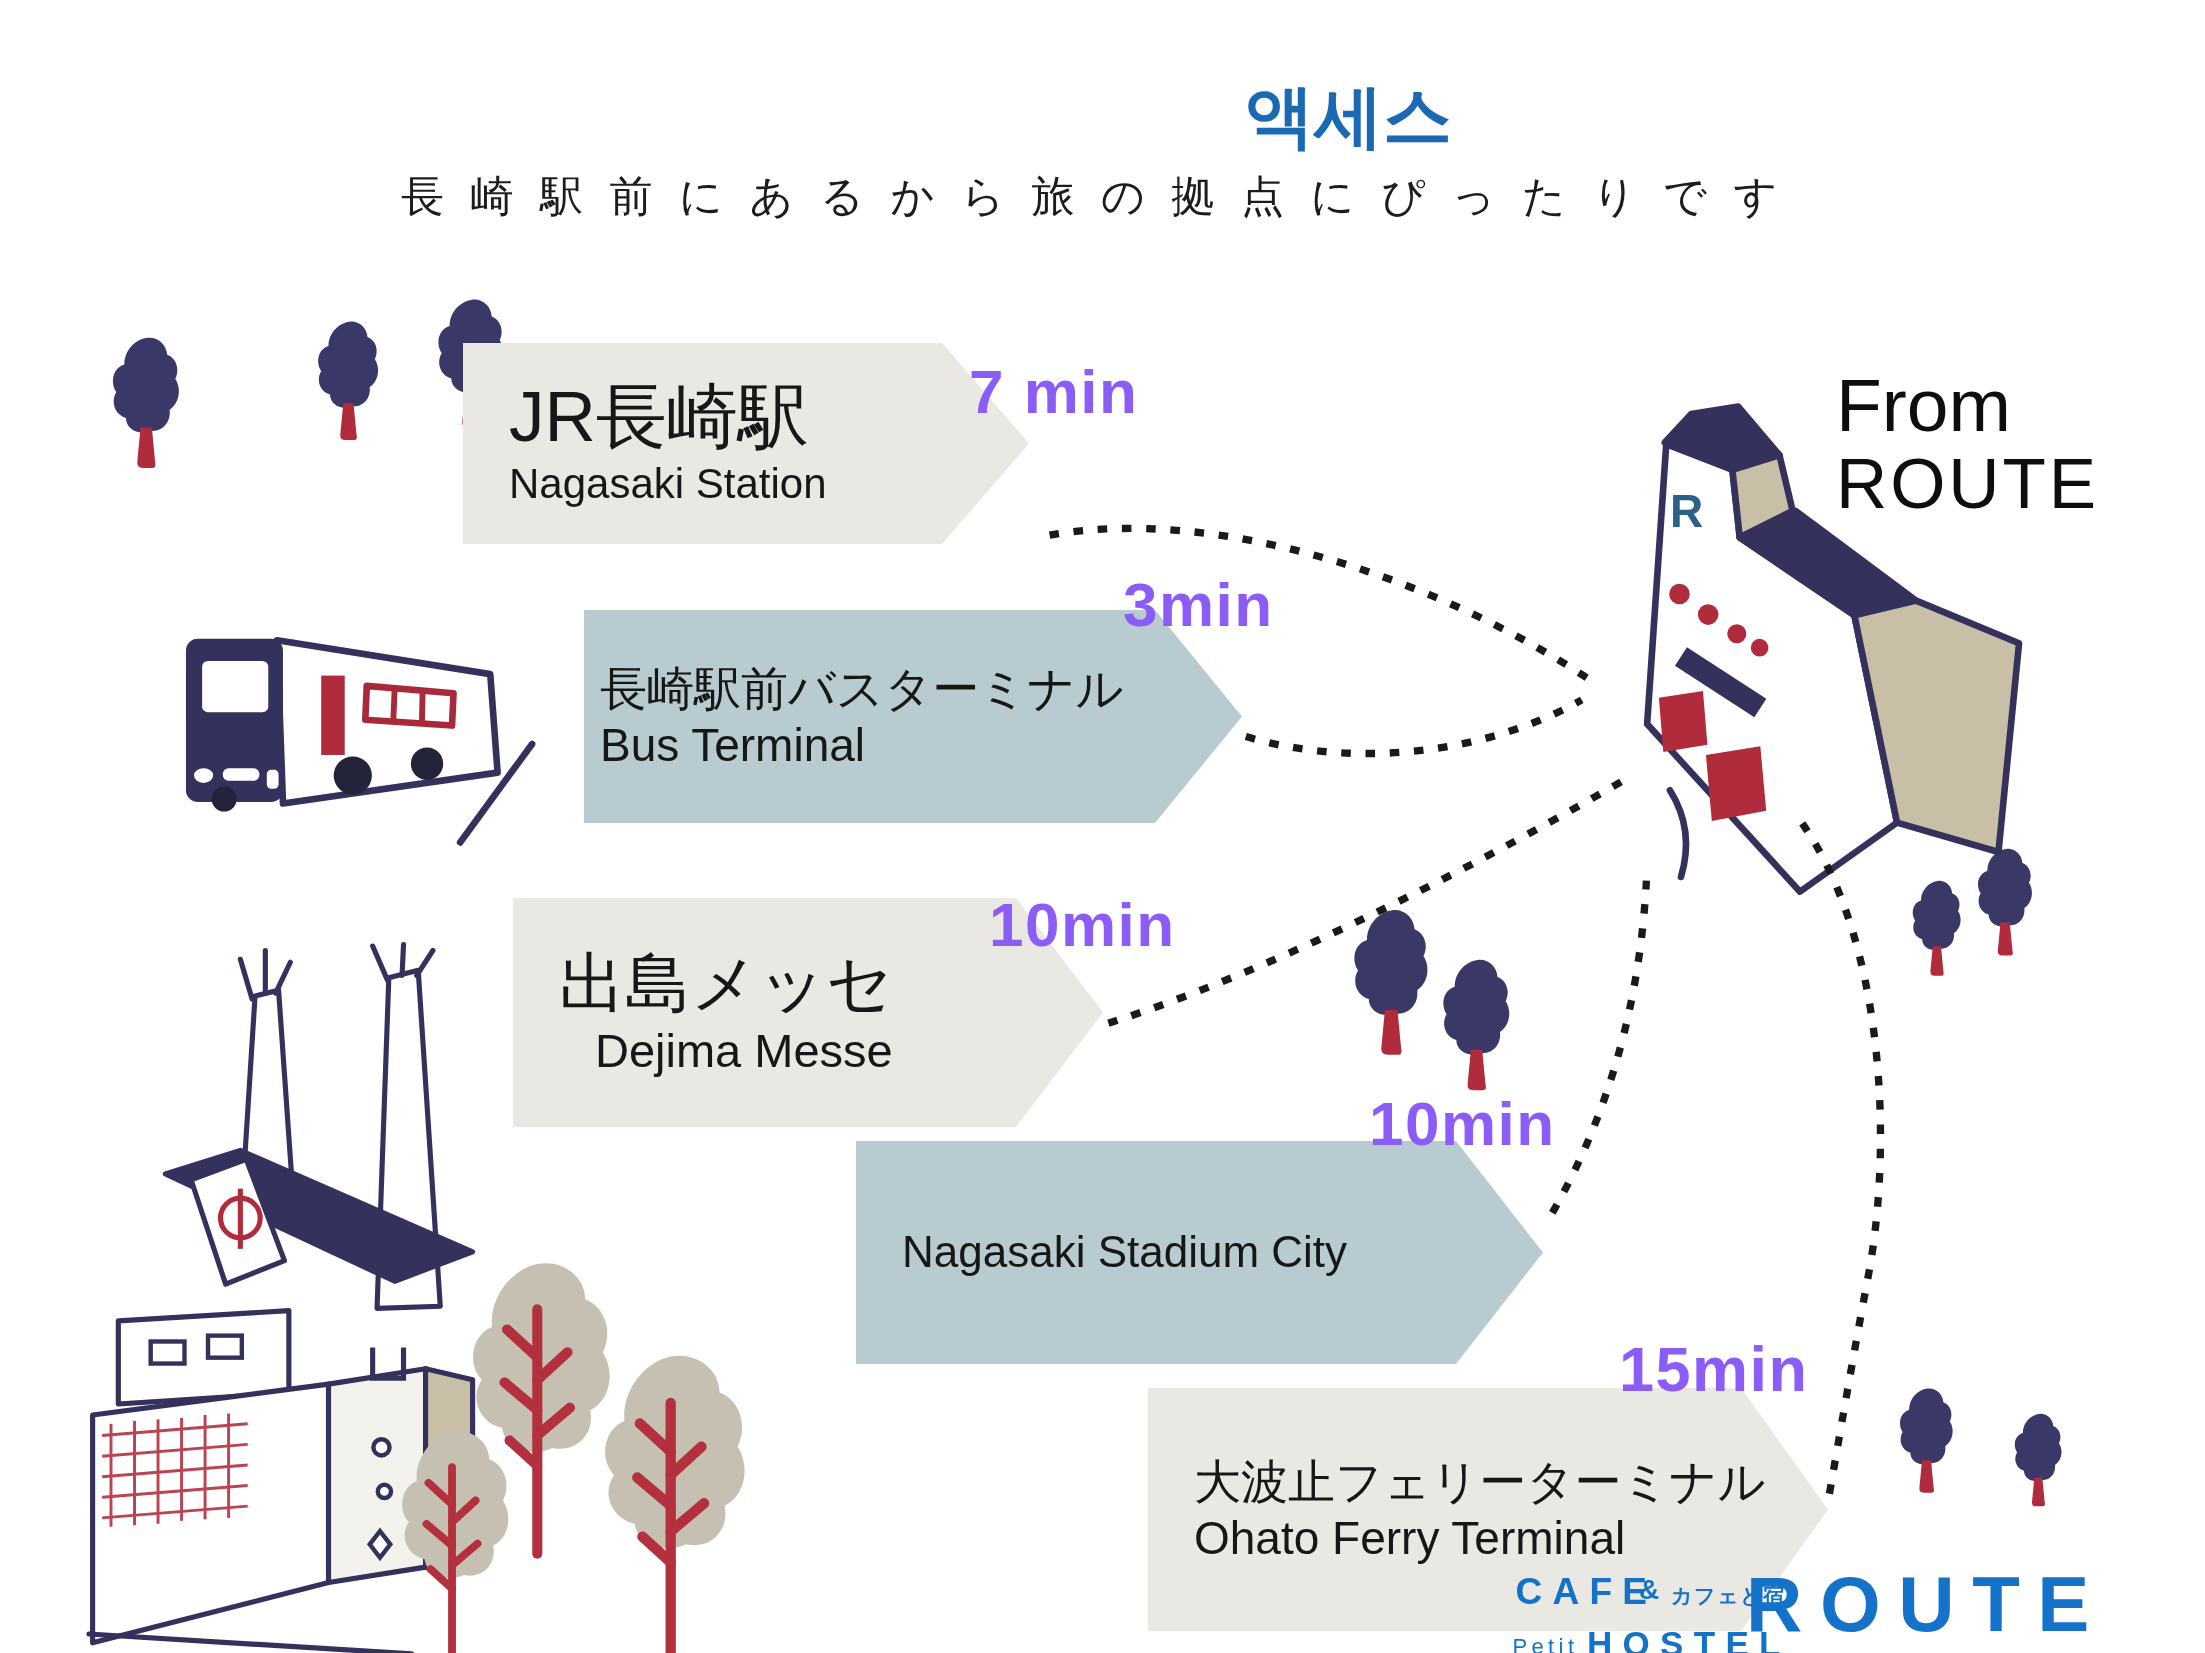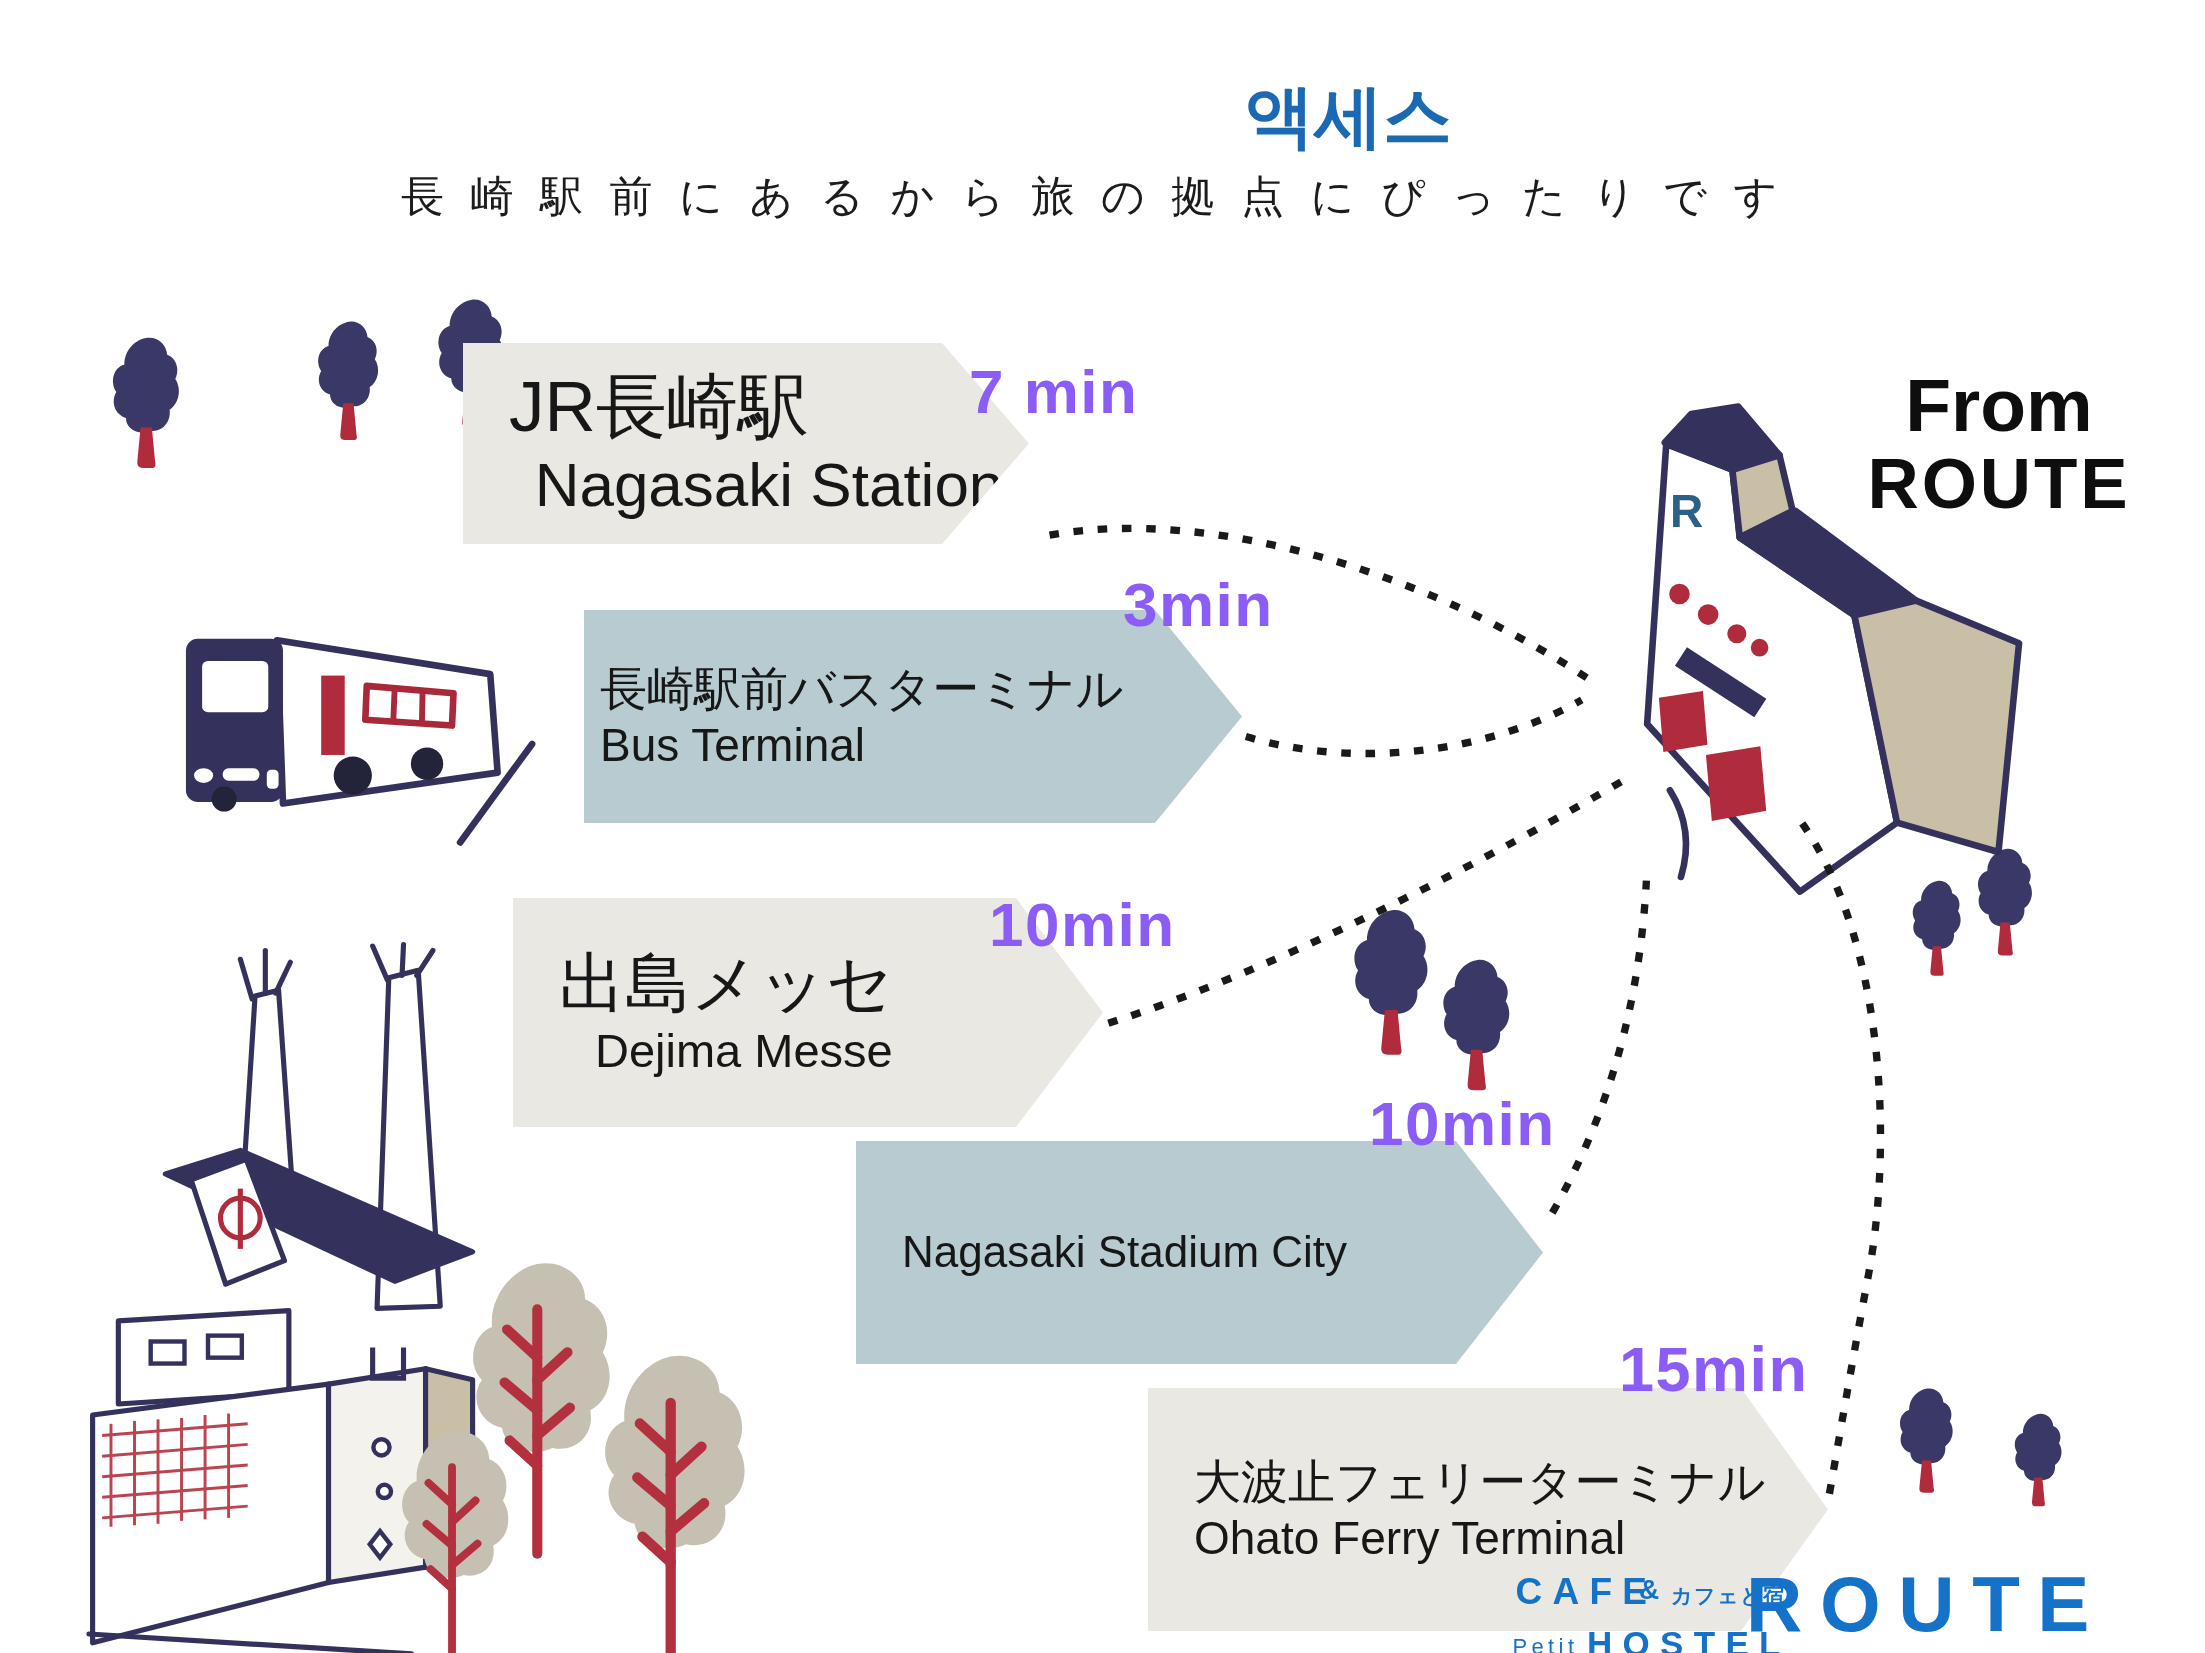--- a/index.html
+++ b/index.html
@@ -17,40 +17,40 @@
 
   .arrow{position:absolute;z-index:2;box-sizing:border-box;display:flex;
          flex-direction:column;justify-content:center;gap:7.4px;padding-left:46px;
          clip-path:polygon(0 0,calc(100% - 87px) 0,100% 50%,calc(100% - 87px) 100%,0 100%);}
   .arrow.gray{background:#e9e8e3;}
   .arrow.blue{background:#b7cbd1;}
   .arrow .jp{color:#171717;line-height:1.05;}
   .arrow .en{color:#171717;line-height:1.05;}
 
   .a1{left:463px;top:343px;width:566px;height:201px;}
-  .a1 .jp{font-size:71px;}  .a1 .en{font-size:62px;text-align:center;}
+  .a1 .jp{font-size:71px;}  .a1 .en{font-size:42px;}
   .a2{left:584px;top:610px;width:658px;height:213px;padding-left:16px;}
   .a2 .jp{font-size:47px;}  .a2 .en{font-size:46px;}
   .a3{left:513px;top:898px;width:590px;height:229px;}
   .a3 .jp{font-size:66px;}  .a3 .en{font-size:47px;margin-left:36px;}
   .a4{left:856px;top:1141px;width:687px;height:223px;}
   .a4 .jp{font-size:53px;}  .a4 .en{font-size:44px;}
   .a5{left:1148px;top:1388px;width:680px;height:243px;}
   .a5 .jp{font-size:47px;}  .a5 .en{font-size:46px;}
 
   .time{position:absolute;z-index:4;color:#8b5cf6;font-weight:700;font-size:62px;
         letter-spacing:1.5px;margin-top:16px;}
   .t1{left:969px;top:340px;}
   .t2{left:1123px;top:553px;}
   .t3{left:989px;top:873px;}
   .t4{left:1369px;top:1072px;}
   .t5{left:1619px;top:1317px;font-size:63px;}
 
   .from-route{position:absolute;left:1836px;top:366px;width:326px;z-index:4;
-              text-align:center;color:#0e0e0e;font-weight:700;line-height:1.06;}
+              color:#0e0e0e;font-weight:400;line-height:1.06;}
   .from-route .l1{font-size:75px;}
   .from-route .l2{font-size:71px;letter-spacing:2.9px;}
 
   .building-letter{position:absolute;left:1670px;top:484px;z-index:4;font-size:46px;
                    font-weight:700;color:#2c6086;}
 
   .logo{position:absolute;left:1508px;top:1550px;width:662px;height:104px;z-index:4;
         color:#1472c8;}
   .logo span{position:absolute;white-space:nowrap;}
   .logo .cafe{left:7.4px;top:20.6px;font-size:37px;font-weight:700;letter-spacing:10.3px;}

